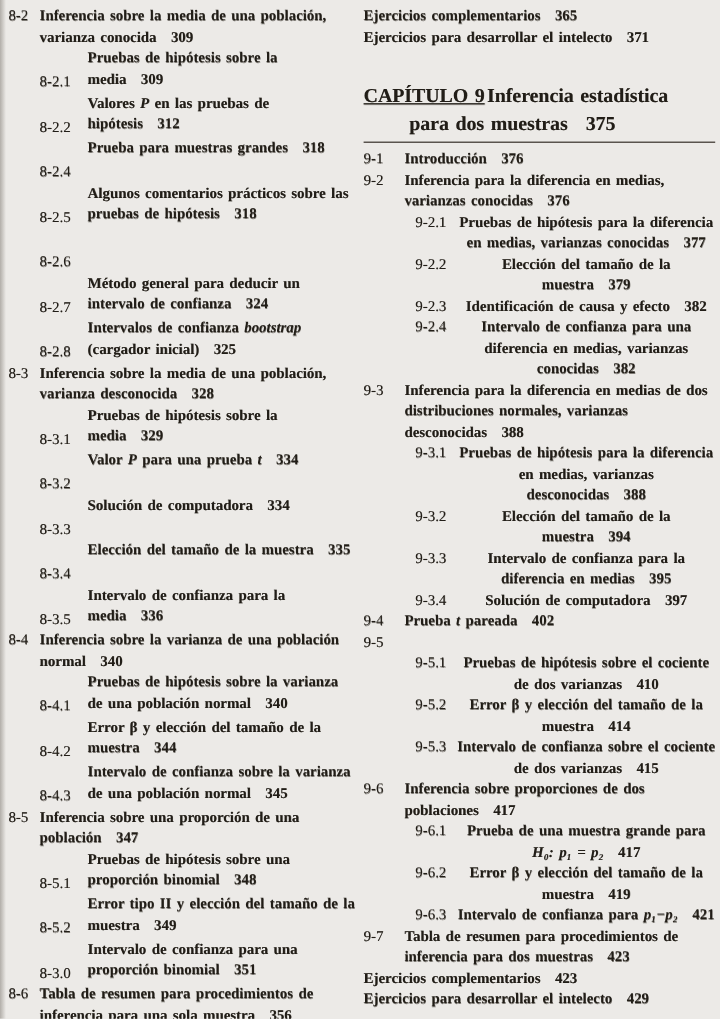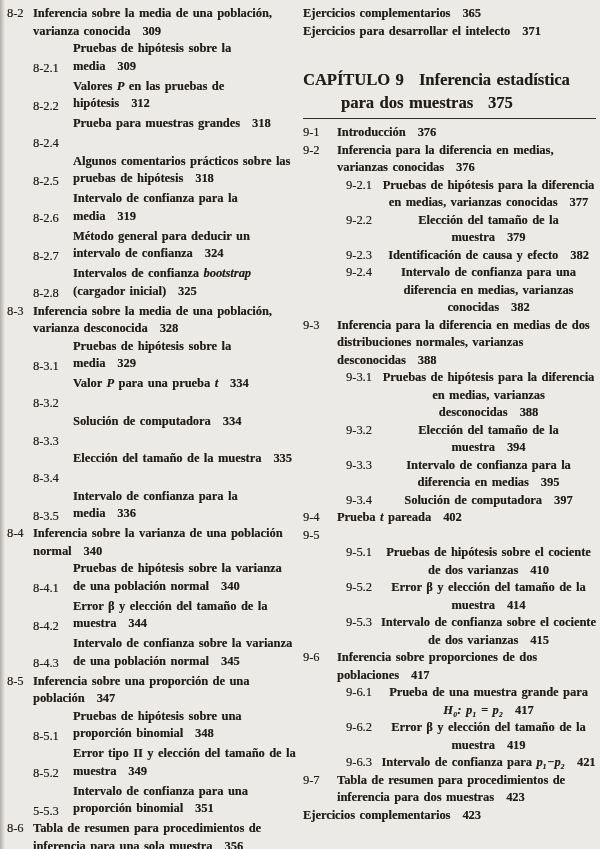--- a/index.html
+++ b/index.html
@@ -20,21 +20,21 @@
   .it{font-style:italic;}
   .lvl0 .txt{flex:0 1 auto;}
   .col-left .lvl1 .num{width:26px;}
   .col-left .lvl2{padding-left:26px;}
   .col-left .lvl2 .num{width:40px;margin-top:20px;}
   .col-right .lvl1 .num{width:34px;}
   .col-right .lvl2{padding-left:34px;text-align:center;}
   .col-right .lvl2 .num{width:44px;}
   .chapter{margin:29px 0 5px 0;}
   .ch-line1{font-size:16.5px;font-weight:bold;line-height:21px;}
-  .ch-line1 .ch-label{margin-right:15px;}
+  .ch-line1 .ch-label{margin-right:2px;text-decoration:underline;}
   .ch-line2{font-size:16.5px;font-weight:bold;line-height:21px;padding-left:38px;margin-top:2px;}
   .ch-line2 .ch-page{margin-left:15px;}
   .ch-rule{border-bottom:1.6px solid #363029;margin-top:5px;}
   .scan-edge{position:absolute;left:0;top:0;width:5px;height:849px;pointer-events:none;
     background:linear-gradient(to right,rgba(55,48,38,.32),rgba(55,48,38,0));}
 </style>
 </head>
 <body style="background: rgb(236, 234, 231); color: rgb(33, 29, 23);">
 
 <div class="scan-edge"></div>
@@ -56,21 +56,20 @@
       <div class="entry lvl2">
         <span class="num">8-2.4</span>
         <span class="txt"><span>Prueba para muestras grandes</span><span class="pg">318</span></span>
       </div>
       <div class="entry lvl2">
         <span class="num">8-2.5</span>
         <span class="txt"><span>Algunos comentarios prácticos sobre las pruebas de hipótesis</span><span class="pg">318</span></span>
       </div>
       <div class="entry lvl2">
         <span class="num">8-2.6</span>
-        <span class="txt"><span>Intervalo de confianza para la media</span><span class="pg">319</span></span>
       </div>
       <div class="entry lvl2">
         <span class="num">8-2.7</span>
         <span class="txt"><span>Método general para deducir un intervalo de confianza</span><span class="pg">324</span></span>
       </div>
       <div class="entry lvl2">
         <span class="num">8-2.8</span>
         <span class="txt"><span>Intervalos de confianza </span><span class="it">bootstrap</span><span> (cargador inicial)</span><span class="pg">325</span></span>
       </div>
       <div class="entry lvl1">
@@ -119,21 +118,21 @@
       </div>
       <div class="entry lvl2">
         <span class="num">8-5.1</span>
         <span class="txt"><span>Pruebas de hipótesis sobre una proporción binomial</span><span class="pg">348</span></span>
       </div>
       <div class="entry lvl2">
         <span class="num">8-5.2</span>
         <span class="txt"><span>Error tipo II y elección del tamaño de la muestra</span><span class="pg">349</span></span>
       </div>
       <div class="entry lvl2">
-        <span class="num">5-5.3</span>
+        <span class="num">8-3.0</span>
         <span class="txt"><span>Intervalo de confianza para una proporción binomial</span><span class="pg">351</span></span>
       </div>
       <div class="entry lvl1">
         <span class="num">8-6</span>
         <span class="txt"><span>Tabla de resumen para procedimientos de inferencia para una sola muestra</span><span class="pg">356</span></span>
       </div>
       <div class="entry lvl1">
         <span class="num">8-7</span>
         <span class="txt"><span>Prueba de la bondad del ajuste</span><span class="pg">356</span></span>
       </div>
@@ -233,14 +232,17 @@
         <span class="num">9-6.3</span>
         <span class="txt"><span>Intervalo de confianza para </span><span class="it">p₁−p₂</span><span class="pg">421</span></span>
       </div>
       <div class="entry lvl1">
         <span class="num">9-7</span>
         <span class="txt"><span>Tabla de resumen para procedimientos de inferencia para dos muestras</span><span class="pg">423</span></span>
       </div>
       <div class="entry lvl0">
         <span class="txt"><span>Ejercicios complementarios</span><span class="pg">423</span></span>
       </div>
+      <div class="entry lvl0">
+        <span class="txt"><span>Ejercicios para desarrollar el intelecto</span><span class="pg">429</span></span>
+      </div>
     </div>
 </div>
 
 </body></html>

